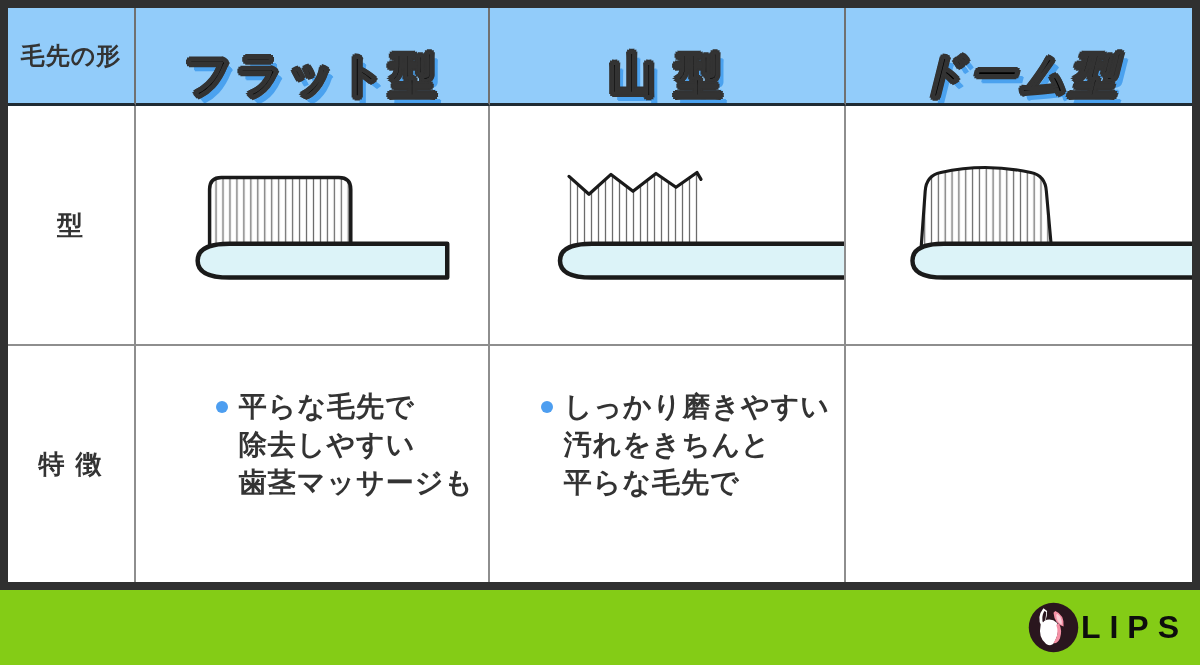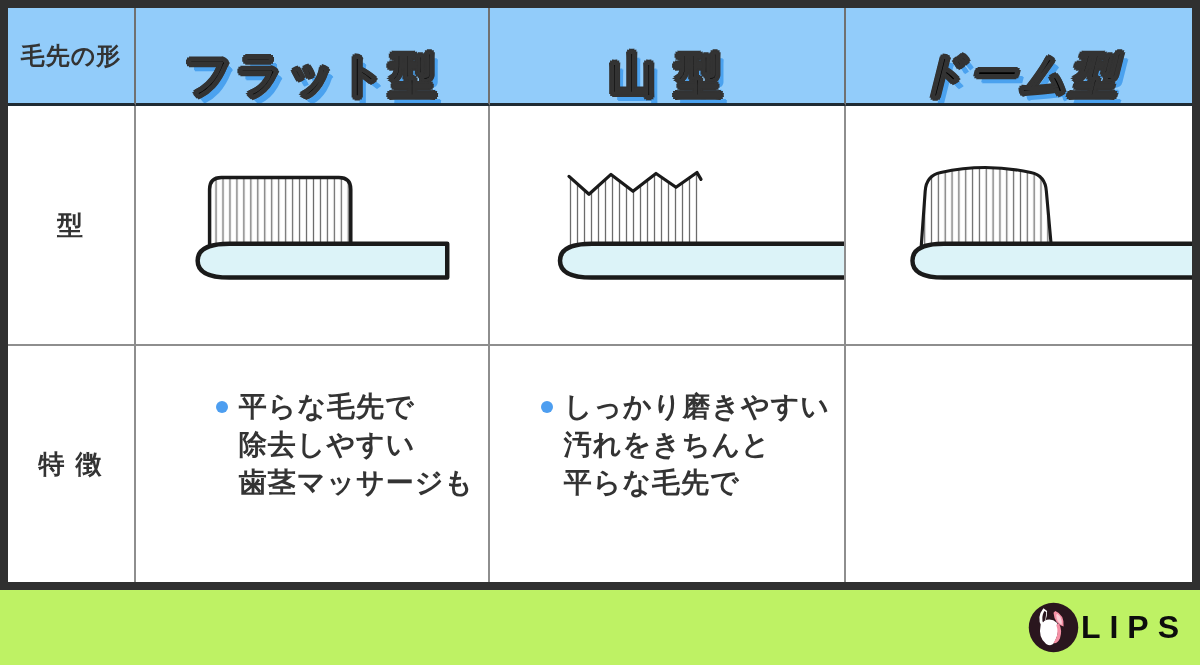--- a/index.html
+++ b/index.html
@@ -55,21 +55,21 @@
 
   .illustration-cell svg{display:block;width:100%;height:100%;}
 
   .feature-cell{align-items:flex-start;justify-content:flex-end;padding:42px 14px 16px 22px;}
   .feature{display:flex;gap:11px;}
   .dot{flex:0 0 auto;width:12px;height:12px;border-radius:50%;background:var(--bullet);margin-top:13px;}
   .lines{display:flex;flex-direction:column;}
   .lines div{font-size:28px;font-weight:700;color:var(--text);line-height:38px;letter-spacing:1px;white-space:nowrap;}
 
   .footer{position:absolute;left:0;top:590px;width:1200px;height:75px;
-    display:flex;align-items:center;justify-content:flex-end;padding-right:12px;gap:0;background:#bef264;}
+    display:flex;align-items:center;justify-content:flex-end;padding-right:12px;gap:0;background:#84cc16;}
   .logo-mark{width:55px;height:55px;}
   .logo-text{font-size:32px;font-weight:800;letter-spacing:9px;color:#0d0d0d;}
 </style>
 </head>
 <body>
 
 <div class="canvas">
 
   <div class="table">
 

